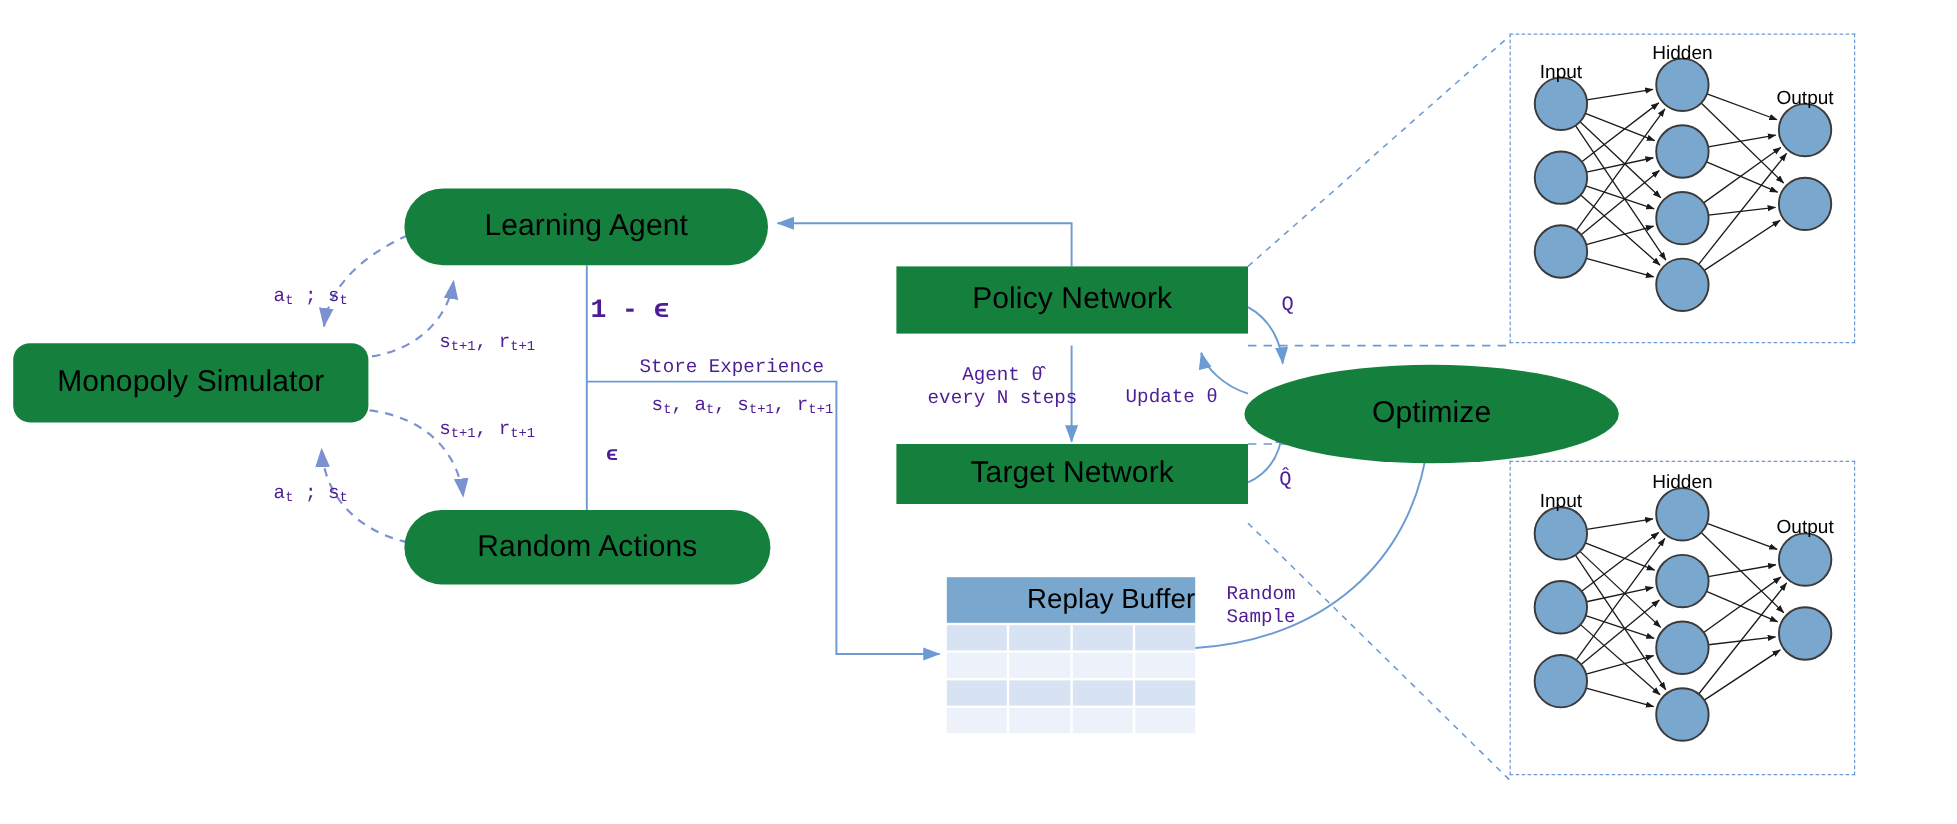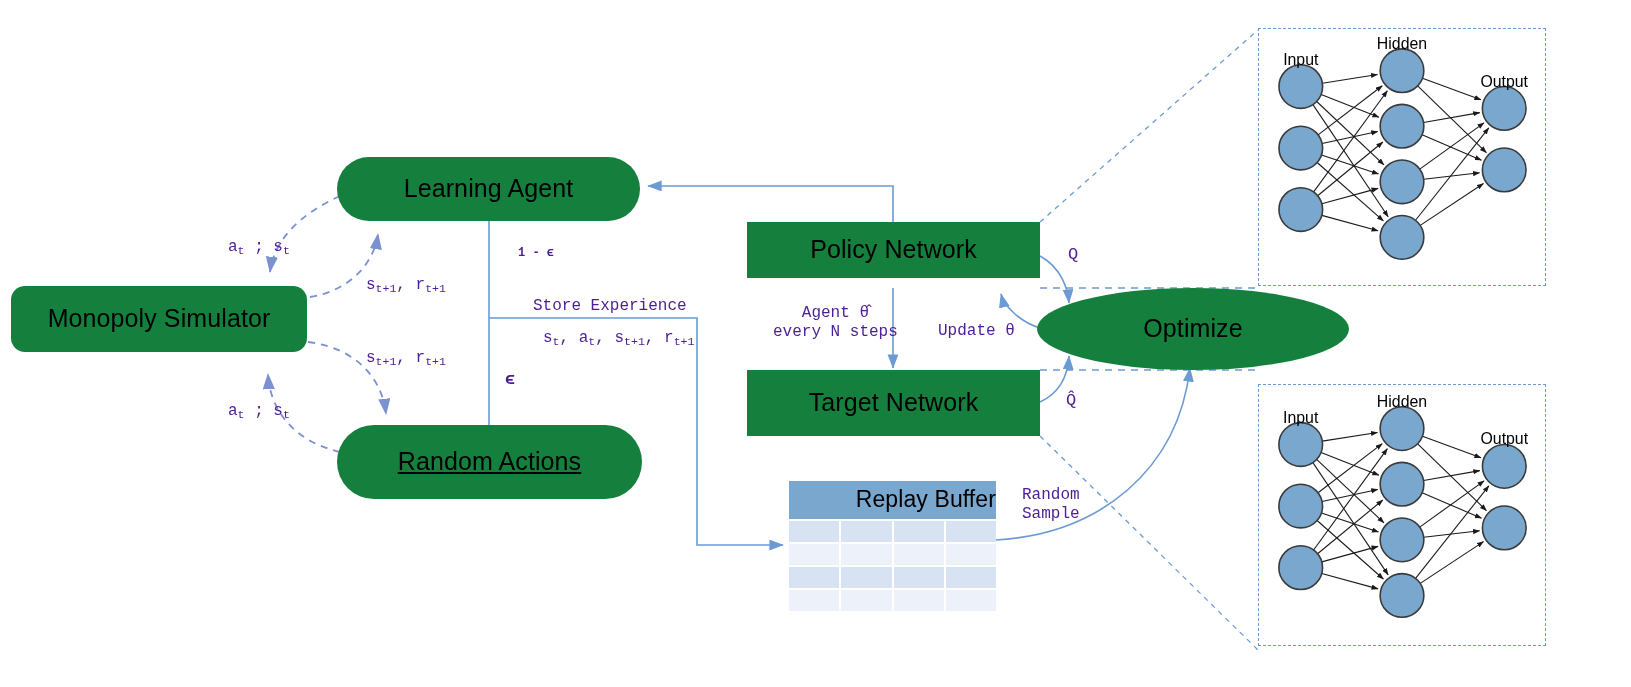--- a/index.html
+++ b/index.html
@@ -149,33 +149,33 @@
   </svg>
 
   <div class="node round" style="left:11px; top:286px; width:296px; height:66px;">
     <span class="node-label">Monopoly Simulator</span>
   </div>
 
   <div class="node pill" style="left:337px; top:157px; width:303px; height:64px;">
     <span class="node-label">Learning Agent</span>
   </div>
 
-  <div class="node pill" style="left:337px; top:425px; width:305px; height:74px;text-decoration:underline;">
+  <div class="node pill" style="left:337px; top:425px; width:305px; height:62px;">
     <span class="node-label">Random Actions</span>
   </div>
 
   <div class="node rect" style="left:747px; top:222px; width:293px; height:56px;">
     <span class="node-label">Policy Network</span>
   </div>
 
-  <div class="node rect" style="left:747px; top:370px; width:293px; height:66px;">
+  <div class="node rect" style="left:747px; top:370px; width:293px; height:50px;">
     <span class="node-label">Target Network</span>
   </div>
 
-  <div class="node ellipse" style="left:1037px; top:288px; width:312px; height:82px;">
+  <div class="node ellipse" style="left:1037px; top:304px; width:312px; height:82px;">
     <span class="node-label">Optimize</span>
   </div>
 
   <div id="replay-buffer">
     <div class="rb-header">
       <span class="node-label small">Replay Buffer</span>
     </div>
     <div class="rb-grid" id="rb-grid">
         <div class="rb-cell odd"></div>
         <div class="rb-cell odd"></div>
@@ -205,21 +205,21 @@
   </div>
 
   <div class="edge-label" style="left:366px; top:349px;">
     <span>s</span><sub>t+1</sub><span>, r</span><sub>t+1</sub>
   </div>
 
   <div class="edge-label" style="left:228px; top:402px;">
     <span>a</span><sub>t</sub><span> ; s</span><sub>t</sub>
   </div>
 
-  <div class="edge-label bold" style="left:518px; top:246px; font-size:12px;">1 - ϵ</div>
+  <div class="edge-label bold" style="left:492px; top:246px; font-size:22px;">1 - ϵ</div>
 
   <div class="edge-label bold" style="left:505px; top:370px; font-size:17px;">ϵ</div>
 
   <div class="edge-label" style="left:533px; top:297px;">Store Experience</div>
 
   <div class="edge-label" style="left:543px; top:329px;" id="exp-tuple"><span>s</span><sub>t</sub><span>, a</span><sub>t</sub><span>, s</span><sub>t+1</sub><span>, r</span><sub>t+1</sub></div>
 
   <div class="edge-label center" style="left:773px; top:304px;">
     <div>Agent θ̂</div>
     <div>every N steps</div>

